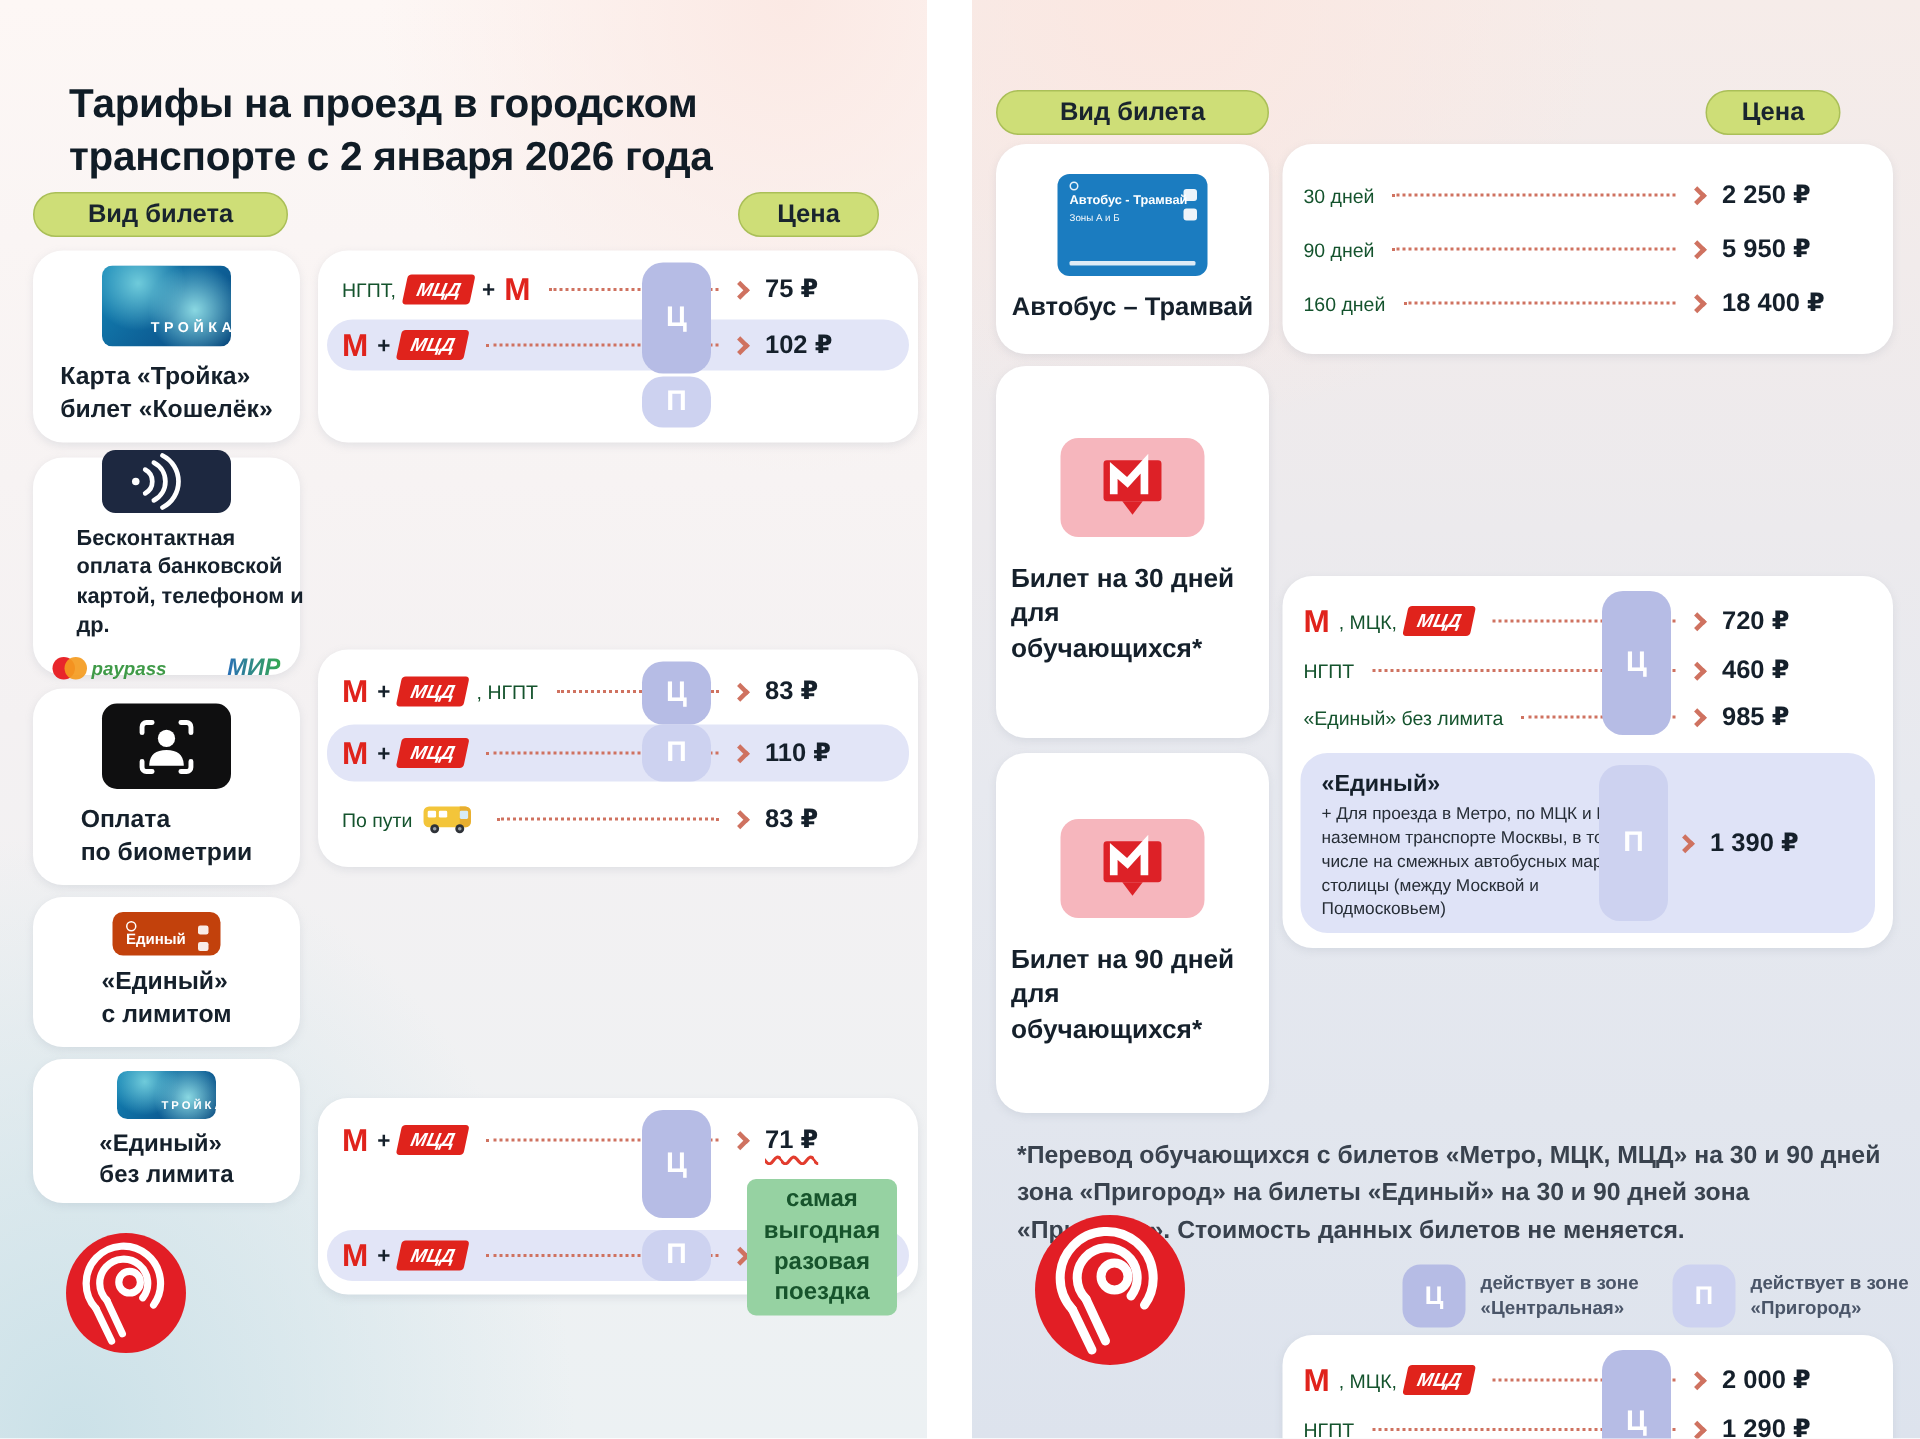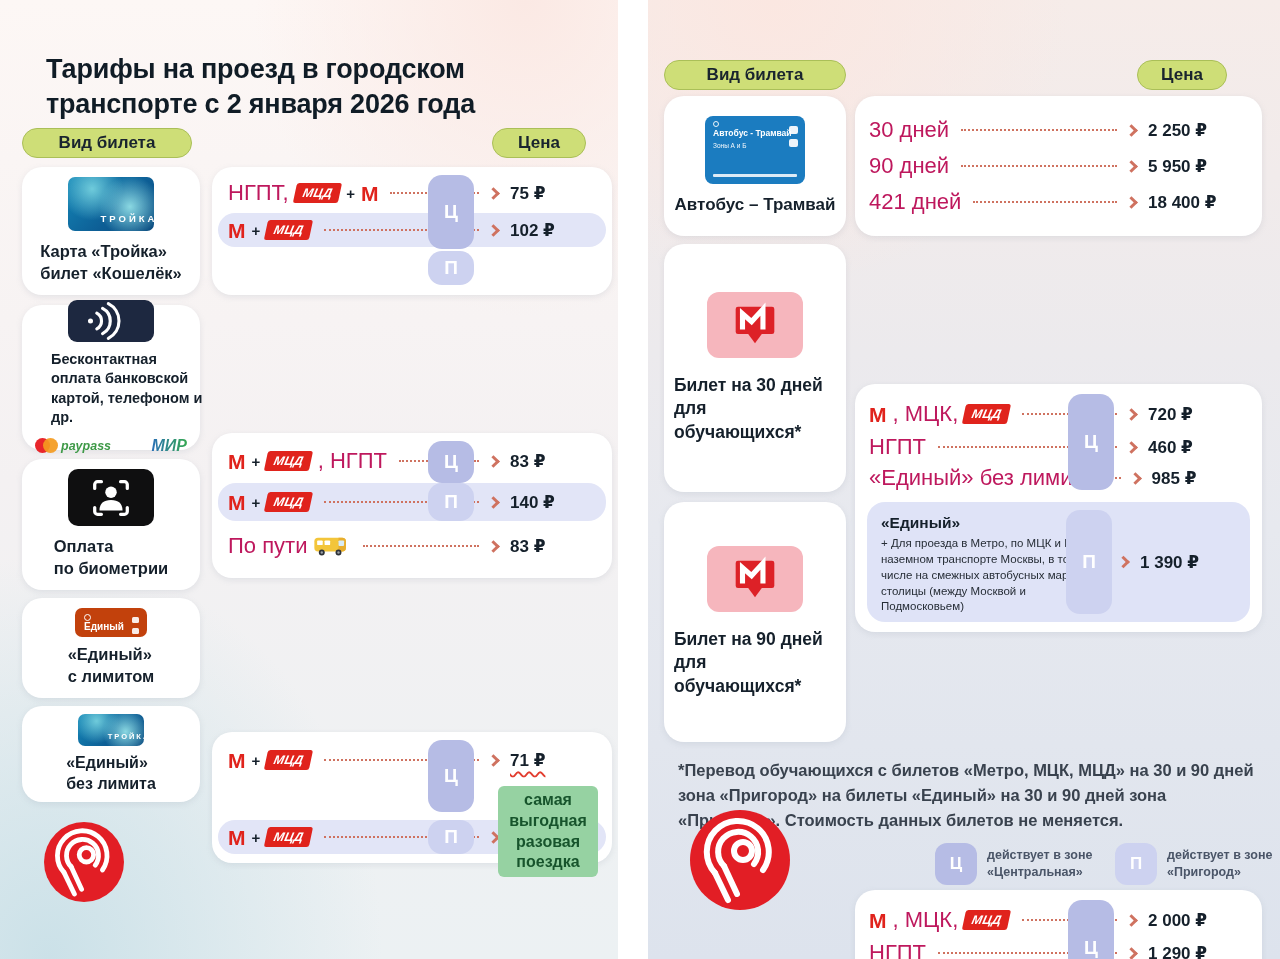--- a/index.html
+++ b/index.html
@@ -27,21 +27,21 @@
 
   .type-card { display:flex; flex-direction:column; align-items:center; justify-content:center; gap:10px; padding:10px; }
   .tc-label { text-align:left; font-size:16.5px; font-weight:600; line-height:1.32; color:#15202b; }
   .tc-label.sm { font-size:14.5px; width:152px;margin-left:32px; }
   .tc-label.bold { font-size:17.5px; font-weight:700; line-height:1.35; }
 
   .price-card { padding:8px 14px 8px 16px; position:relative; }
 
   .prow { display:flex; align-items:center; position:relative; }
   .lbl { display:flex; align-items:center; gap:6px; white-space:nowrap; }
-  .t { font-size:22px; color:#be185d;text-align:center; }
+  .t { font-size:13px; color:#14532d;text-align:center; }
   .dots { flex:1 1 auto; border-top:2.6px dotted #cf7260; margin:0 10px 0 12px; min-width:14px; height:0; }
   .arr { width:9px; height:9px; border-top:3px solid #cf7260; border-right:3px solid #cf7260;
     transform:rotate(45deg); margin-right:12px; flex:0 0 auto; }
   .price { flex:0 0 88px; font-size:17px; font-weight:600; }
   .price-r { flex:0 0 100px; }
 
   .zrow { background:#e2e5f7; border-radius:18px; margin-left:-10px; margin-right:-8px; padding:0 8px 0 10px; }
   .zcol { position:absolute; width:46px; border-radius:14px; display:flex; align-items:center; justify-content:center;
     color:#fff; font-size:19px; font-weight:600; z-index:2; }
   .zc { background:#b6bce5; } .zp { background:#cdd2f0; }
@@ -193,21 +193,21 @@
       </div>
       <span class="zcol zp" style="left:216px;top:50px;height:38px">П</span>
       <div class="prow zrow" style="height:38px;margin-top:4px">
         <span class="lbl">
           <span class="m-logo">М</span>
           <span class="plus">+</span>
           <span class="mcd">МЦД</span>
         </span>
         <span class="dots"></span>
         <span class="arr"></span>
-        <span class="price">140 ₽</span>
+        <span class="price">110 ₽</span>
       </div>
       <div class="prow" style="height:42px;margin-top:4px">
         <span class="lbl">
           <span class="t">По пути</span>
           <svg viewBox="0 0 40 28" width="38" height="26">
             <rect x="1" y="5" width="34" height="15" rx="4" fill="#f3c53a"></rect>
             <path d="M27 5 h4 a4 4 0 0 1 4 4 v7 a4 4 0 0 1 -4 4 h-4 z" fill="#e8ae2f"></path>
             <rect x="4" y="8" width="6" height="5" rx="1" fill="#fff"></rect>
             <rect x="12" y="8" width="6" height="5" rx="1" fill="#fff"></rect>
             <rect x="27" y="8" width="6" height="6" rx="1" fill="#d8ecf5"></rect>
@@ -325,21 +325,21 @@
       <div class="prow" style="height:36px">
         <span class="lbl">
             <span class="t">90 дней</span>
           </span>
         <span class="dots"></span>
           <span class="arr"></span>
         <span class="price price-r">5 950 ₽</span>
       </div>
       <div class="prow" style="height:36px">
         <span class="lbl">
-            <span class="t">421 дней</span>
+            <span class="t">160 дней</span>
           </span>
         <span class="dots"></span>
           <span class="arr"></span>
         <span class="price price-r">18 400 ₽</span>
       </div>
     </div>
 
     <div class="card type-card" style="left:16px;top:244px;width:182px;height:248px;gap:16px">
       <div class="stud-card">
         <svg viewBox="0 0 44 44" width="50" height="50">

